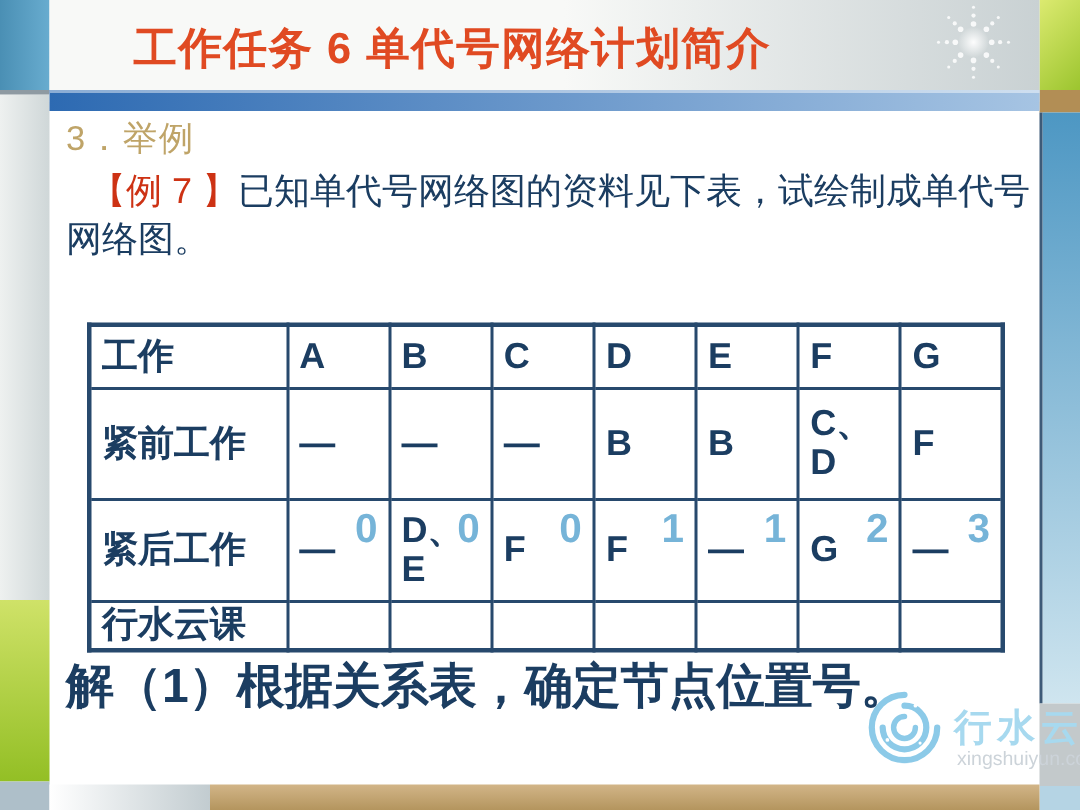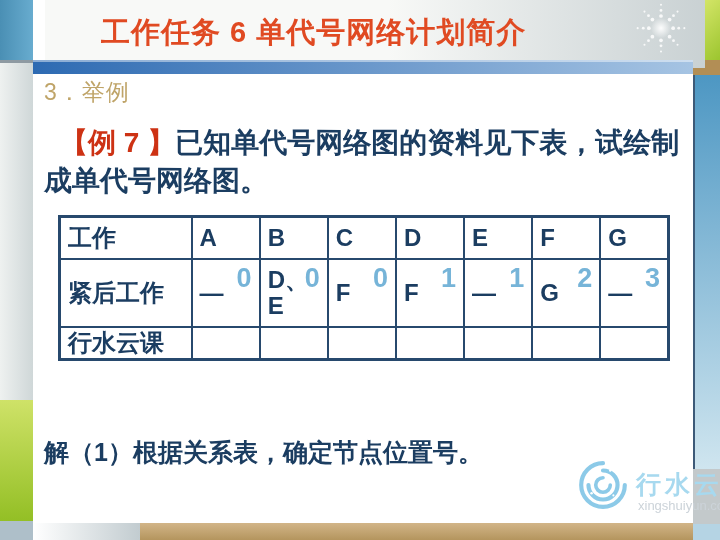--- a/index.html
+++ b/index.html
@@ -29,50 +29,50 @@
   .right-gray  { left:693px; top:469px; width:27px; height:55px; background:#c3c9cb; }
   .right-lblue { left:693px; top:524px; width:27px; height:16px; background:#b5d4e4; }
 
   .bottom-white{ left:33px; top:523px; width:107px; height:17px;
                  background:linear-gradient(to right,#ffffff,#c2ccd0); }
   .bottom-tan  { left:140px; top:523px; width:553px; height:17px;
                  background:linear-gradient(to bottom,#d2b588,#b4955e); }
 
   
   .header { left:33px; top:0; width:660px; height:68px;
-            background:linear-gradient(to right,#f8f9f7 52%,#c9d1d3);margin-left:12px; }
+            background:linear-gradient(to right,#f8f9f7 52%,#c9d1d3); }
   .title  { position:absolute; left:56px; top:13px; font-size:29px; font-weight:bold;
             color:#e04a22; letter-spacing:1px; white-space:nowrap; }
   .starburst { position:absolute; left:572px; top:2px; width:88px; height:56px; }
   .blue-bar  { left:33px; top:60px; width:660px; height:14px;
                background:linear-gradient(to right,#2d6ab2,#a6c4e3);
                box-shadow:inset 0 2px 0 rgba(255,255,255,.45); }
 
   
   .section-heading { left:44px; top:77px; font-size:23px; font-weight:normal;
                      color:#bfa468; letter-spacing:1px; }
-  .example { left:44px; top:124px; width:650px; font-size:28px; font-weight:bold;
+  .example { left:44px; top:112px; width:650px; font-size:24px; font-weight:normal;
              color:#1b3d61; line-height:1.35; text-indent:16px; }
   .example .ex-label { color:#cd3214; }
 
   
   table.net { position:absolute; left:58px; top:215px; width:612px;
               border-collapse:collapse; table-layout:fixed;
               border:3px solid #27496d; }
   table.net td { border:2px solid #27496d; color:#1b3d61; font-weight:bold;
                  font-size:24px; line-height:1.08; padding:1px 3px 1px 7px;
                  vertical-align:middle; overflow:hidden; position:relative; }
   table.net col.lbl { width:132px; }
   tr.r1 { height:42px; }  tr.r2 { height:74px; }
   tr.r3 { height:68px; }  tr.r4 { height:33px; }
   td .num { position:absolute; top:4px; right:7px; color:#76b4d8;
             font-size:27px; font-weight:bold; }
 
   
-  .solution { left:44px; top:436px; font-size:25px; font-weight:bold; color:#1b3d61;
+  .solution { left:44px; top:436px; font-size:32px; font-weight:bold; color:#1b3d61;
               white-space:nowrap; }
 
   
   .logo { left:576px; top:458px; width:140px; height:62px; }
   .logo .wave { position:absolute; left:0; top:0; width:54px; height:54px; }
   .logo .name { position:absolute; left:60px; top:10px; font-size:25px; font-weight:bold;
                 color:#a7d9ef; letter-spacing:4px; white-space:nowrap; }
   .logo .domain { position:absolute; left:62px; top:40px; font-size:13px;
                   color:#ccd3d9; white-space:nowrap; }
 </style>
@@ -152,20 +152,30 @@
         <tr class="r1">
       <td>工作</td>
       <td>A</td>
       <td>B</td>
       <td>C</td>
       <td>D</td>
       <td>E</td>
       <td>F</td>
       <td>G</td>
     </tr>
+    <tr class="r2">
+      <td>紧前工作</td>
+      <td>—</td>
+      <td>—</td>
+      <td>—</td>
+      <td>B</td>
+      <td>B</td>
+      <td>C、D</td>
+      <td>F</td>
+    </tr>
     <tr class="r3">
       <td>紧后工作</td>
       <td><span>—</span><span class="num">0</span></td>
       <td><span>D、E</span><span class="num">0</span></td>
       <td><span>F</span><span class="num">0</span></td>
       <td><span>F</span><span class="num">1</span></td>
       <td><span>—</span><span class="num">1</span></td>
       <td><span>G</span><span class="num">2</span></td>
       <td><span>—</span><span class="num">3</span></td>
     </tr>

